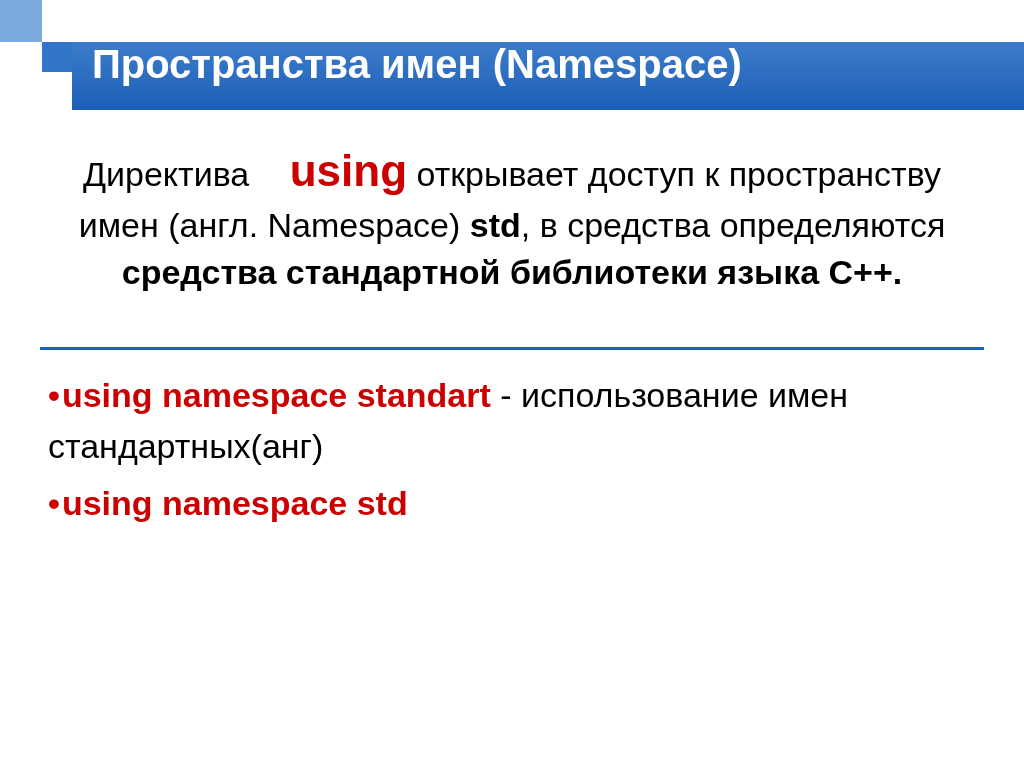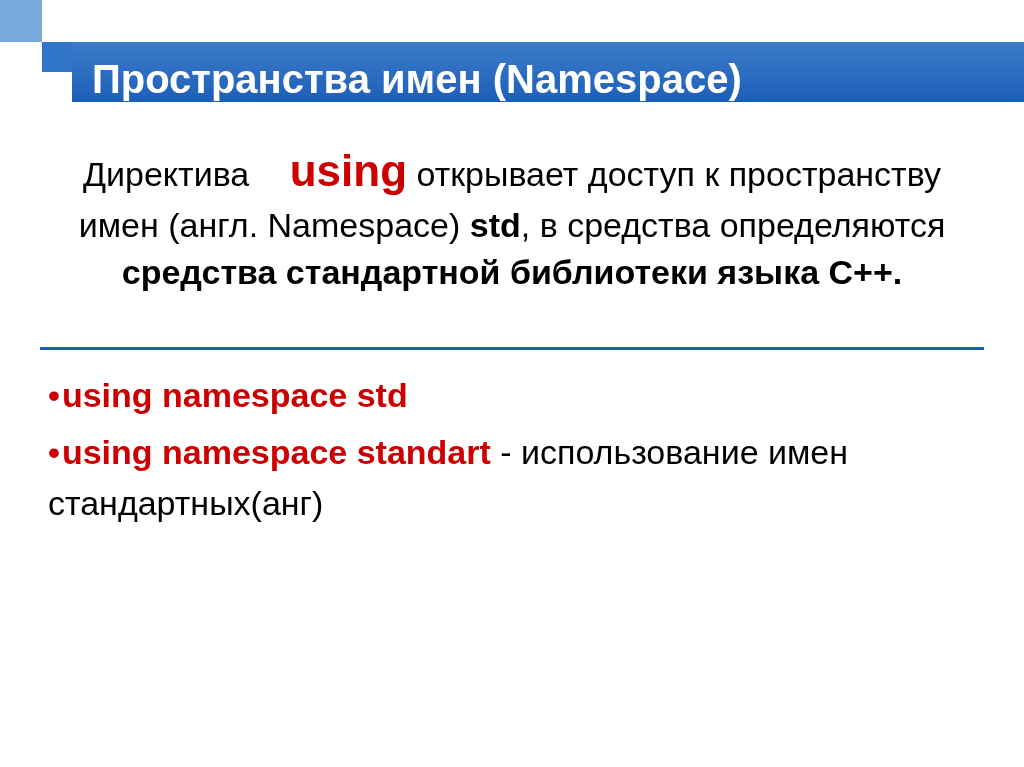--- a/index.html
+++ b/index.html
@@ -34,24 +34,24 @@
       left: 42px;
       width: 30px;
       height: 30px;
       background: #3175c8;
     }
     .title-bar {
       position: absolute;
       top: 42px;
       left: 72px;
       right: 0;
-      height: 60px;
+      height: 68px;
       background: linear-gradient(to bottom, #3d7cc9, #1c5fb8);
       display: flex;
-      align-items: flex-end;
+      align-items: flex-start;
       padding-left: 20px;
     }
     .title-text {
       color: #ffffff;
       font-size: 40px;
       font-weight: bold;
     }
     .main-content {
       position: absolute;
       top: 130px;
@@ -114,19 +114,19 @@
 
 <div class="main-content">
   <div class="paragraph">
     <span>Директива </span><span class="red-bold using-big">using</span><span> открывает доступ к пространству имен (англ. Namespace) </span><span class="bold">std</span><span>, в средства определяются </span><span class="bold">средства стандартной библиотеки языка С++.</span><span></span>
   </div>
 
   <div class="divider"></div>
 
   <div class="bullet-list">
     <div class="bullet-item">
-      <span class="bullet-dot">•</span><span class="code-red">using namespace std</span>
+      <span class="bullet-dot">•</span><span class="code-red">using namespace standart</span><span> - использование имен стандартных(анг)</span>
     </div>
     <div class="bullet-item">
-      <span class="bullet-dot">•</span><span class="code-red">using namespace standart</span><span> - использование имен стандартных(анг)</span>
+      <span class="bullet-dot">•</span><span class="code-red">using namespace std</span>
     </div>
   </div>
 </div>
 
 </body></html>

